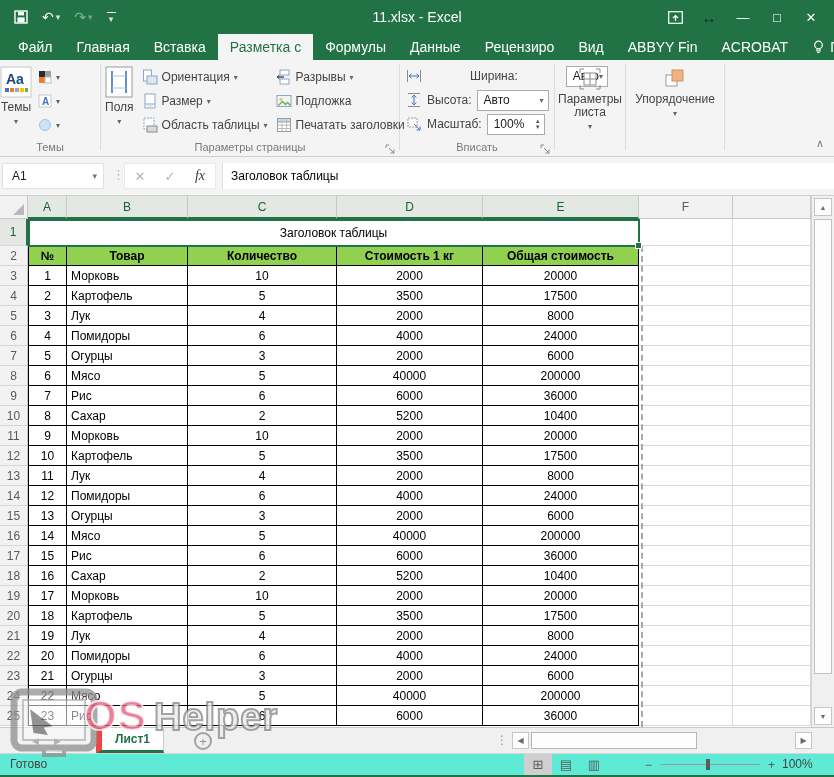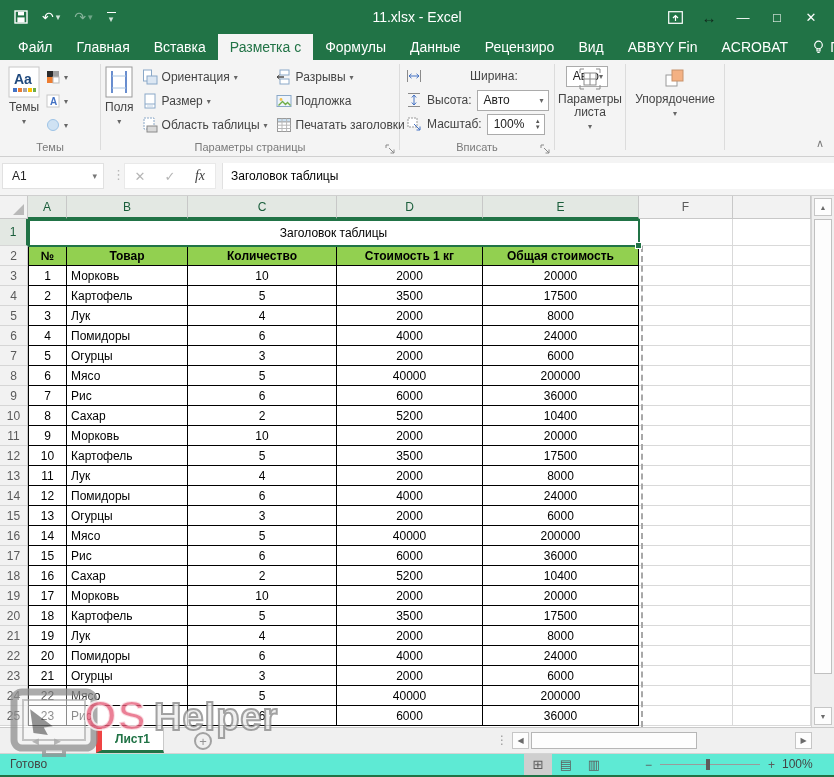--- a/index.html
+++ b/index.html
@@ -200,21 +200,21 @@
             <circle cx="6.5" cy="5" r="3.8" fill="none" stroke="#fff" stroke-width="1.2"></circle>
             <path d="M5 9 v2 h3 V9 M5.3 12.5 h2.4" stroke="#fff" stroke-width="1.2" fill="none"></path>
           </svg>
         </span>
         <span>Помощн</span>
       </div>
     </div>
 
   <div class="ribbon">
 
-    <div class="rgroup" style="width:100px; display:flex; padding-left:8px; gap:6px;">
+    <div class="rgroup" style="width:100px; display:flex; gap:6px;">
       <div class="bigbtn">
         <svg width="32" height="32" viewBox="0 0 32 32">
             <rect x="1" y="1" width="30" height="30" fill="#fff" stroke="#c8c8c8"></rect>
             <text x="6" y="18" font-size="14" font-weight="bold" fill="#1f497d" font-family="sans-serif">Aa</text>
             <rect x="5" y="22" width="4" height="4" fill="#4472c4"></rect>
             <rect x="10" y="22" width="4" height="4" fill="#ed7d31"></rect>
             <rect x="15" y="22" width="4" height="4" fill="#a5a5a5"></rect>
             <rect x="20" y="22" width="4" height="4" fill="#ffc000"></rect>
             <rect x="25" y="22" width="3" height="4" fill="#70ad47"></rect>
           </svg>

